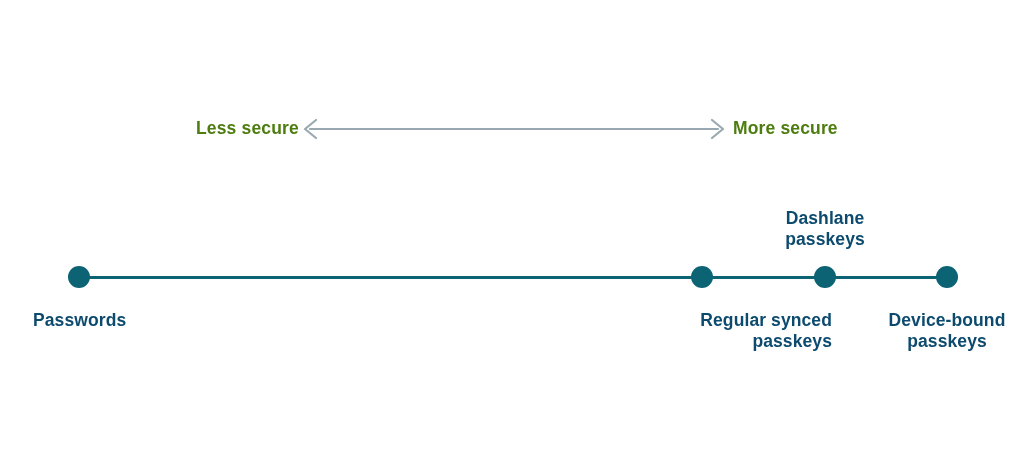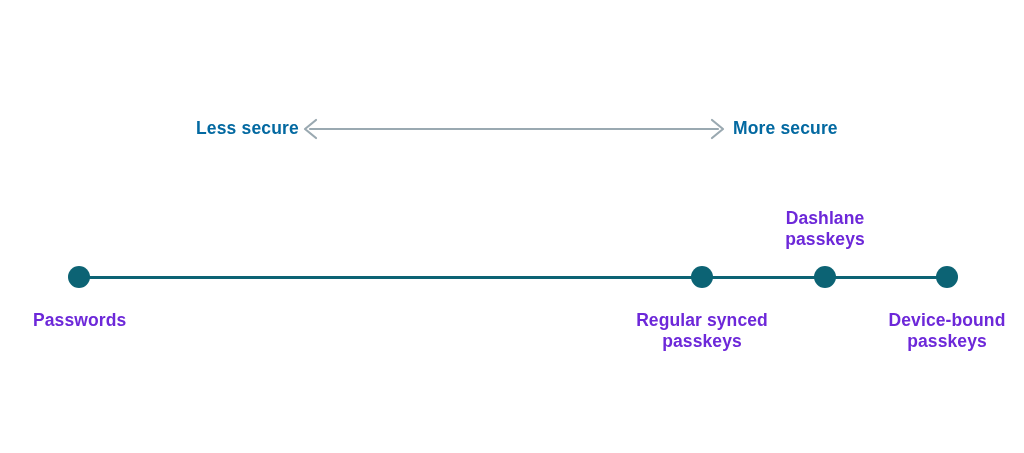--- a/index.html
+++ b/index.html
@@ -34,21 +34,21 @@
   }
 
   .scale-label {
     position: absolute;
     top: 0;
     height: 40px;
     line-height: 40px;
     font-size: 17.5px;
     font-weight: 600;
     letter-spacing: 0.15px;
-    color: #0369a1;
+    color: #4d7c0f;
     white-space: nowrap;
   }
   #label-less-secure {
     left: 196px;
   }
   #label-more-secure {
     left: 733px;
     text-align: right;
   }
 
@@ -91,21 +91,21 @@
     pointer-events: auto;
   }
 
   
   .node-caption {
     position: absolute;
     font-size: 17.5px;
     font-weight: 600;
     line-height: 21px;
     letter-spacing: 0.1px;
-    color: #6d28d9;
+    color: #0c4a6e;
     white-space: pre-line;
     pointer-events: auto;
   }
   .node-caption.below {
     top: 310px;
     text-align: center;
     width: 260px;
     margin-left: -130px;
   }
   .node-caption.below.align-left {
@@ -140,21 +140,21 @@
   <div id="spectrum">
     <div id="spectrum-line"></div>
 
     <div class="spectrum-node" style="left:79px;"></div>
     <div class="spectrum-node" style="left:702px;"></div>
     <div class="spectrum-node" style="left:825px;"></div>
     <div class="spectrum-node" style="left:947px;"></div>
 
     <span class="node-caption below align-left" style="left:33px;">Passwords</span>
 
-    <span class="node-caption below" style="left:702px;">Regular synced
+    <span class="node-caption below" style="left:702px;text-align:right;">Regular synced
 passkeys</span>
 
     <span class="node-caption above" style="left:825px;">Dashlane
 passkeys</span>
 
     <span class="node-caption below" style="left:947px;">Device-bound
 passkeys</span>
   </div>
 
 </div>

